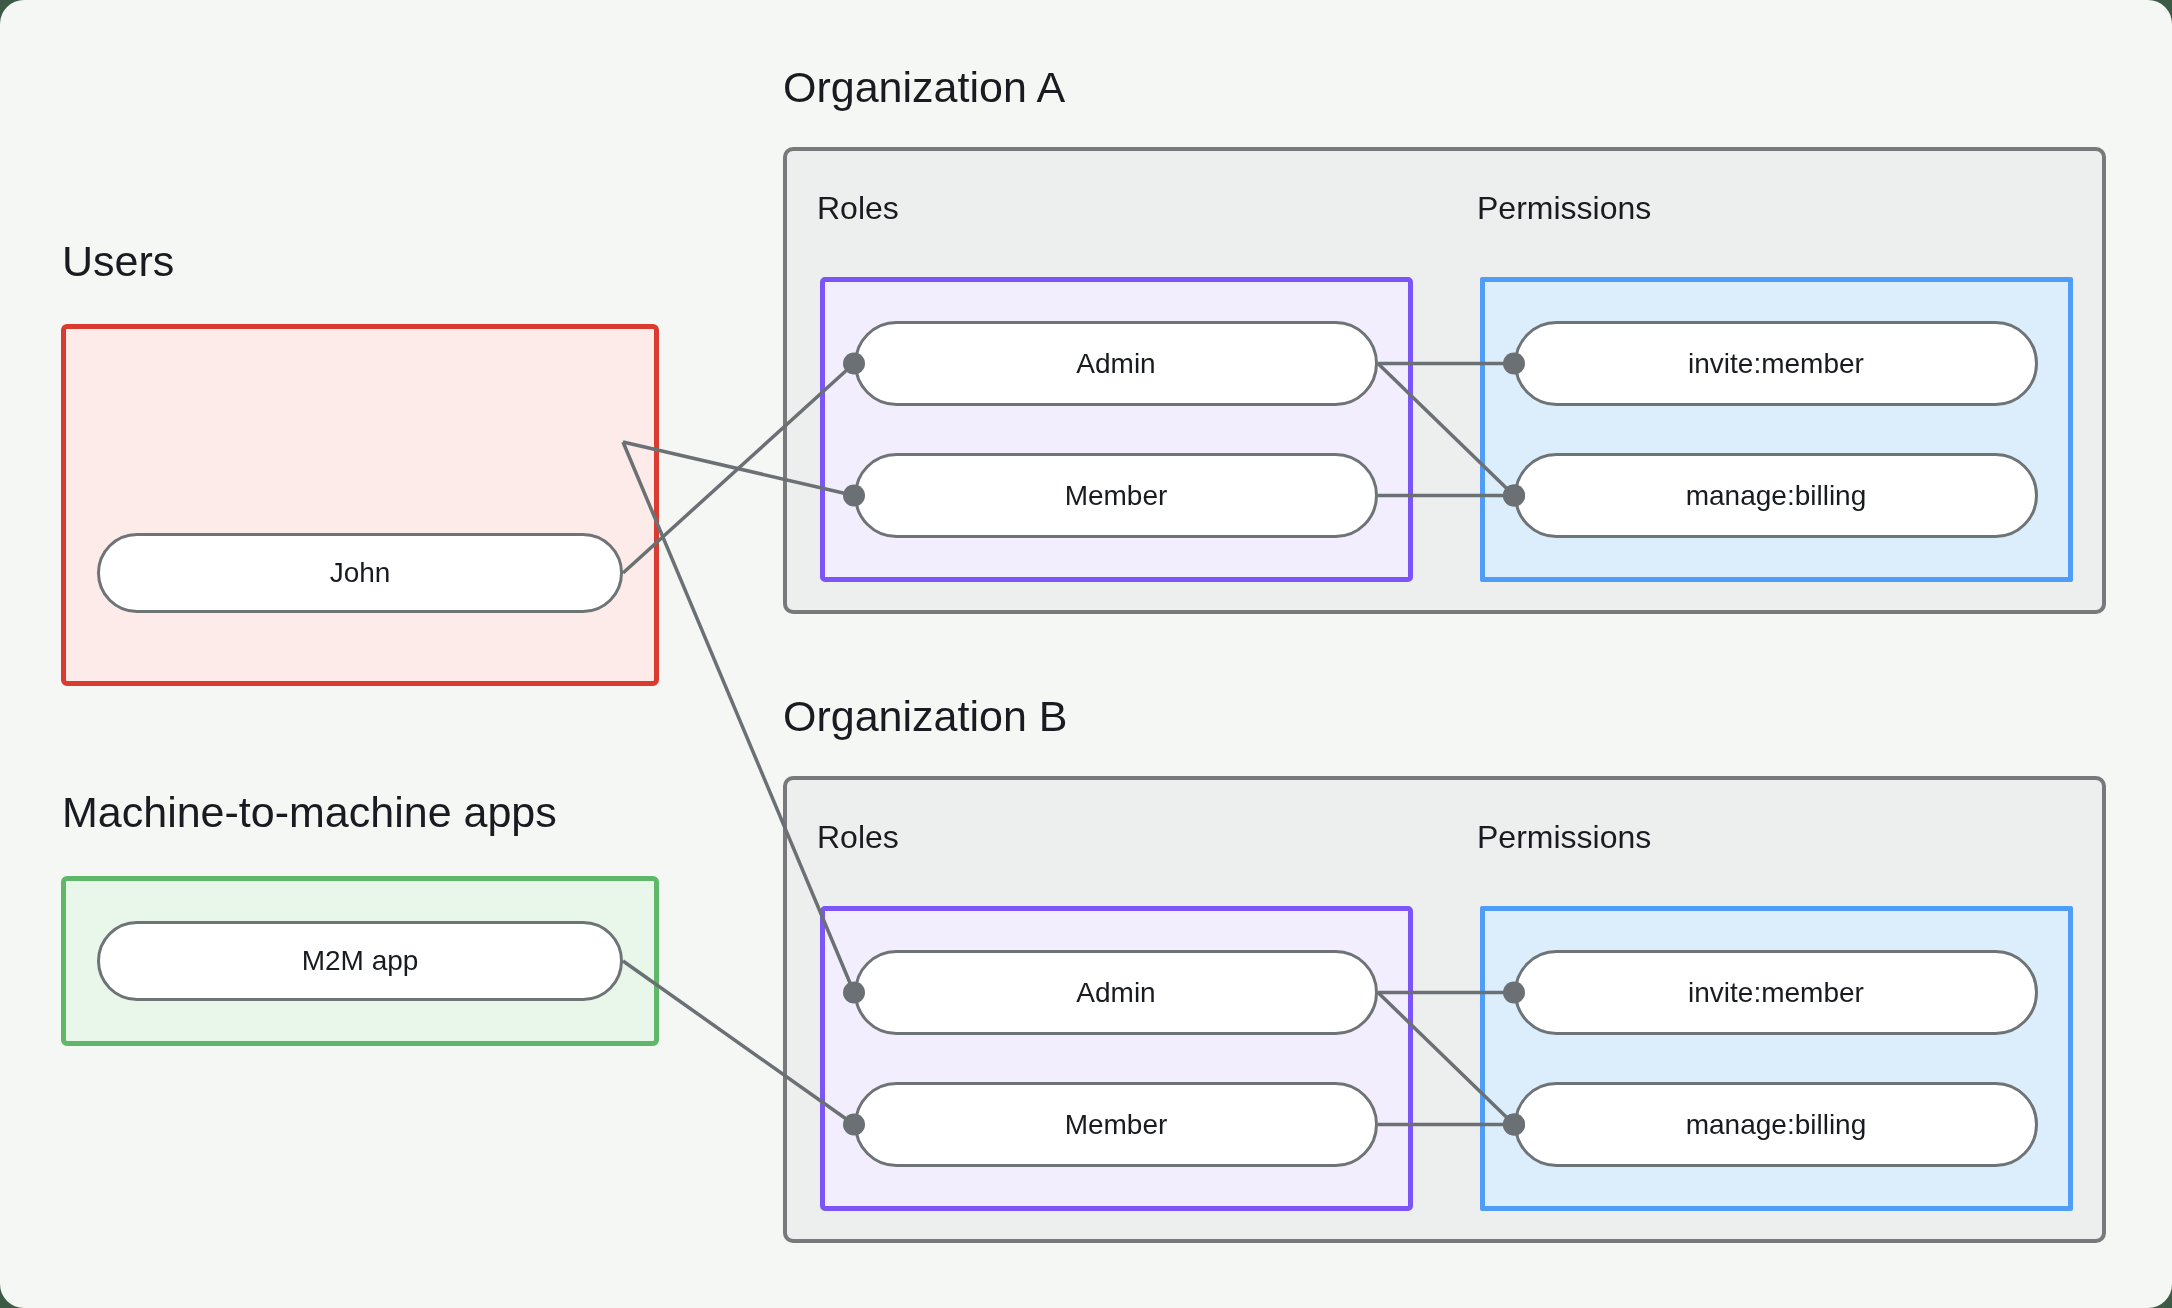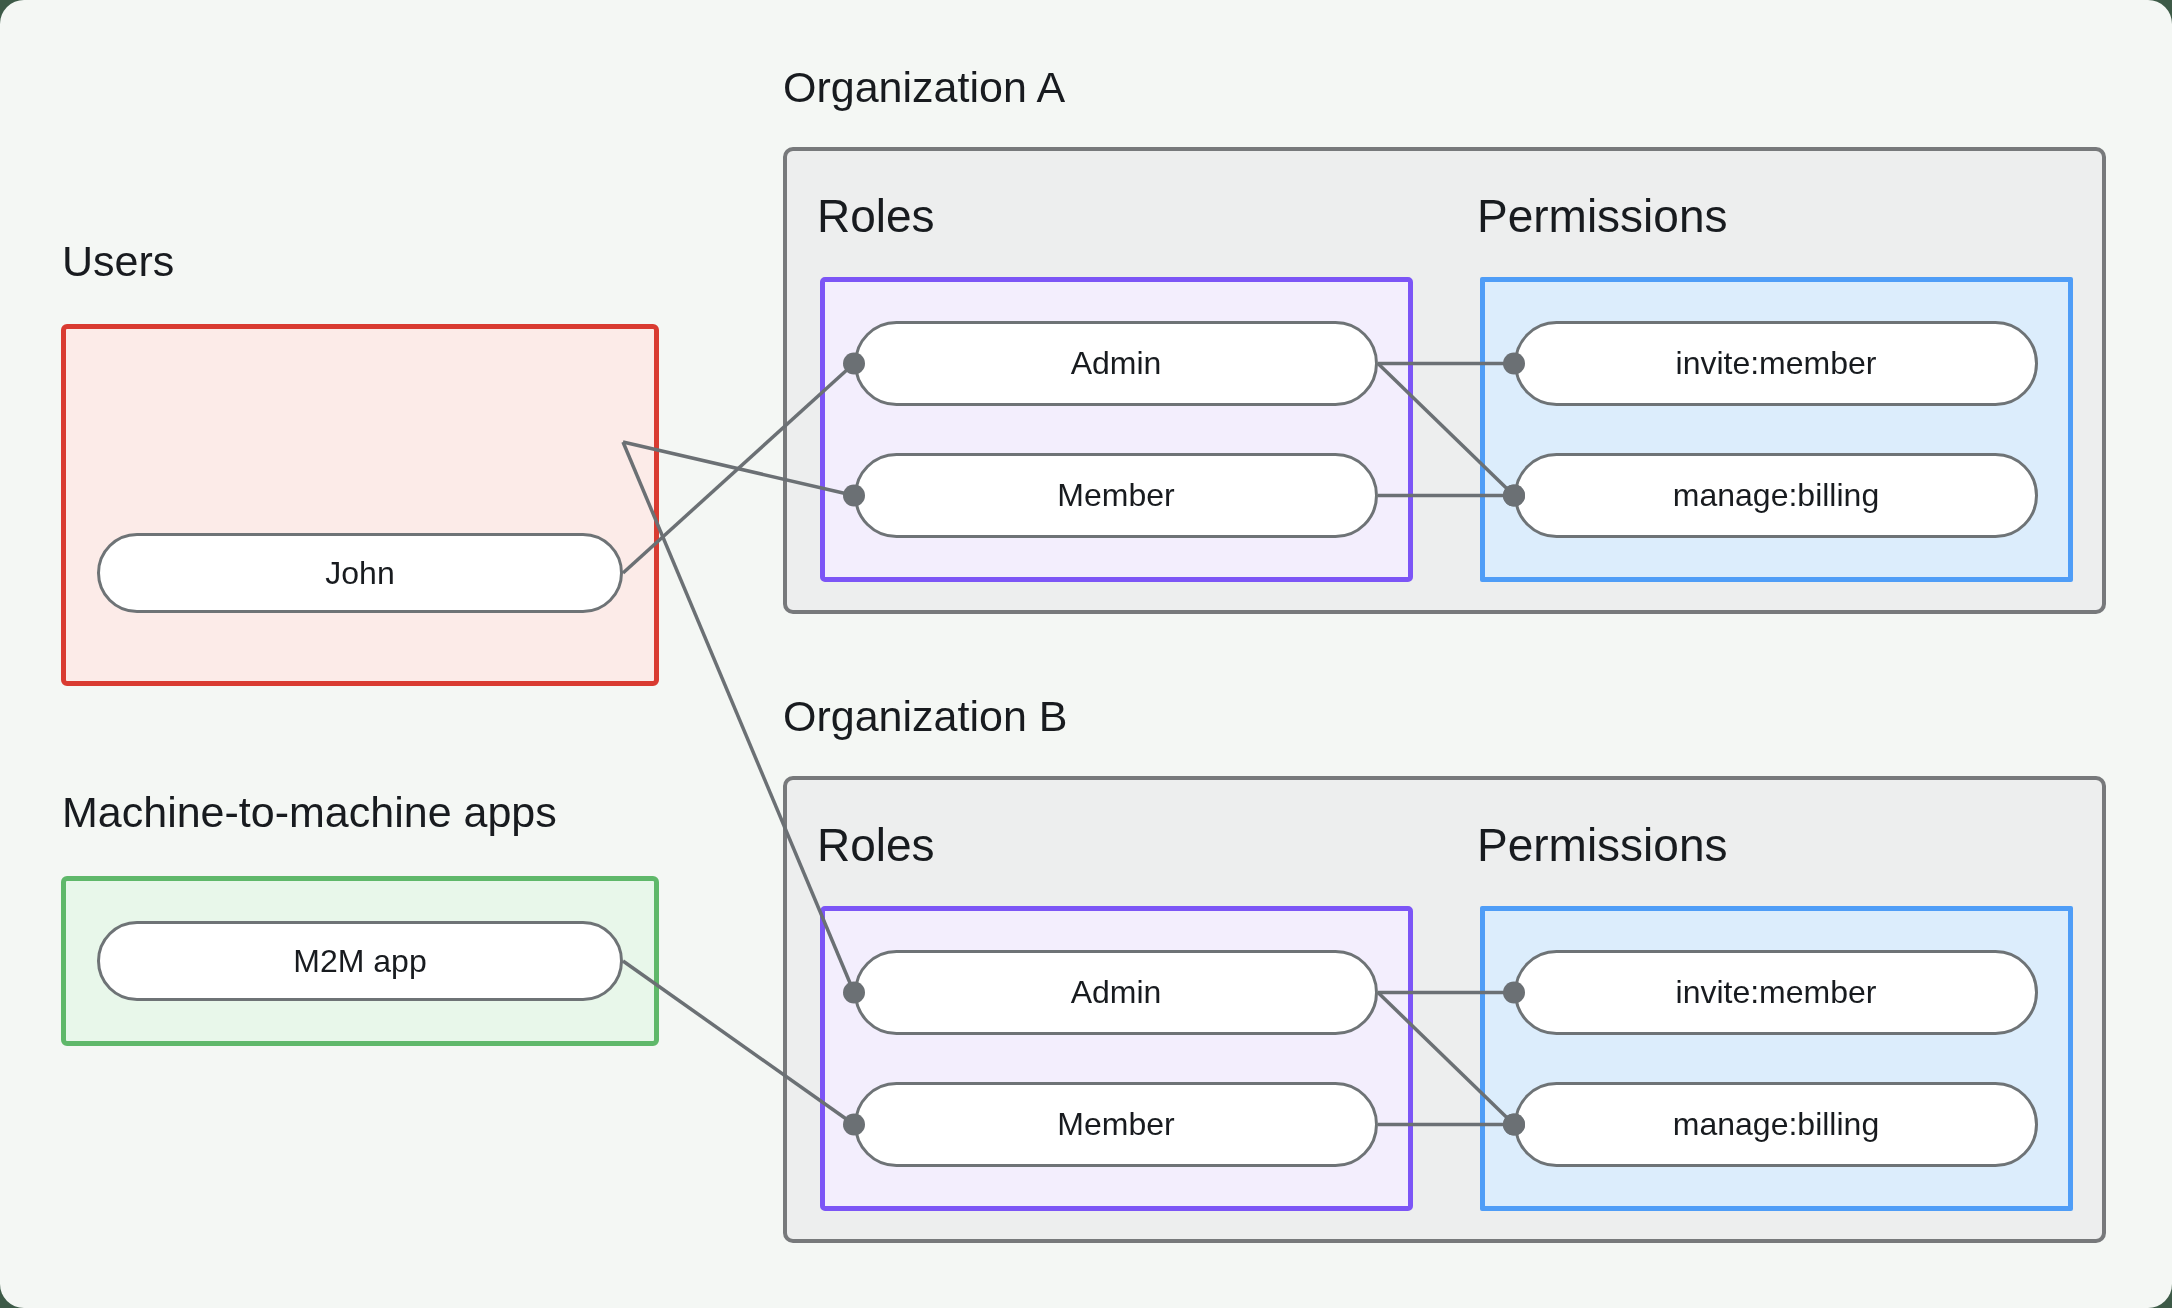--- a/index.html
+++ b/index.html
@@ -47,41 +47,41 @@
     background:var(--green-fill);border:5px solid var(--green-border);border-radius:6px;
   }
   .org-box{
     position:absolute;box-sizing:border-box;
     width:1323px;height:467px;
     background:var(--org-fill);border:4px solid var(--org-border);border-radius:10px;
   }
   #orgA-box{left:783px;top:147px;}
   #orgB-box{left:783px;top:776px;}
   .inner-label{
-    position:absolute;font-size:46px;font-weight:500;line-height:1.1;white-space:nowrap;
+    position:absolute;font-size:32px;font-weight:500;line-height:1.1;white-space:nowrap;
   }
   .roles-label{left:30px;top:40px;}
   .permissions-label{left:690px;top:40px;}
   .roles-box{
     position:absolute;box-sizing:border-box;
     left:33px;top:126px;width:593px;height:305px;
     background:var(--purple-fill);border:5px solid var(--purple-border);border-radius:5px;
   }
   .permissions-box{
     position:absolute;box-sizing:border-box;
     left:693px;top:126px;width:593px;height:305px;
     background:var(--blue-fill);border:5px solid var(--blue-border);border-radius:2px;
   }
   .pill{
     position:absolute;box-sizing:border-box;
     display:flex;align-items:center;justify-content:center;
     background:var(--pill-fill);
     border:3px solid var(--pill-border);
     border-radius:999px;
-    font-size:32px;
+    font-size:28px;
     white-space:nowrap;
   }
   .users-box .pill,.m2m-box .pill{left:31px;width:526px;height:80px;}
   #node-sarah{top:73px;}
   #node-john{top:204px;}
   #node-m2m{top:40px;}
   .roles-box .pill,.permissions-box .pill{left:29px;width:524px;height:85px;}
   .pill.row-0{top:39px;}
   .pill.row-1{top:171px;}
   #edge-layer{

